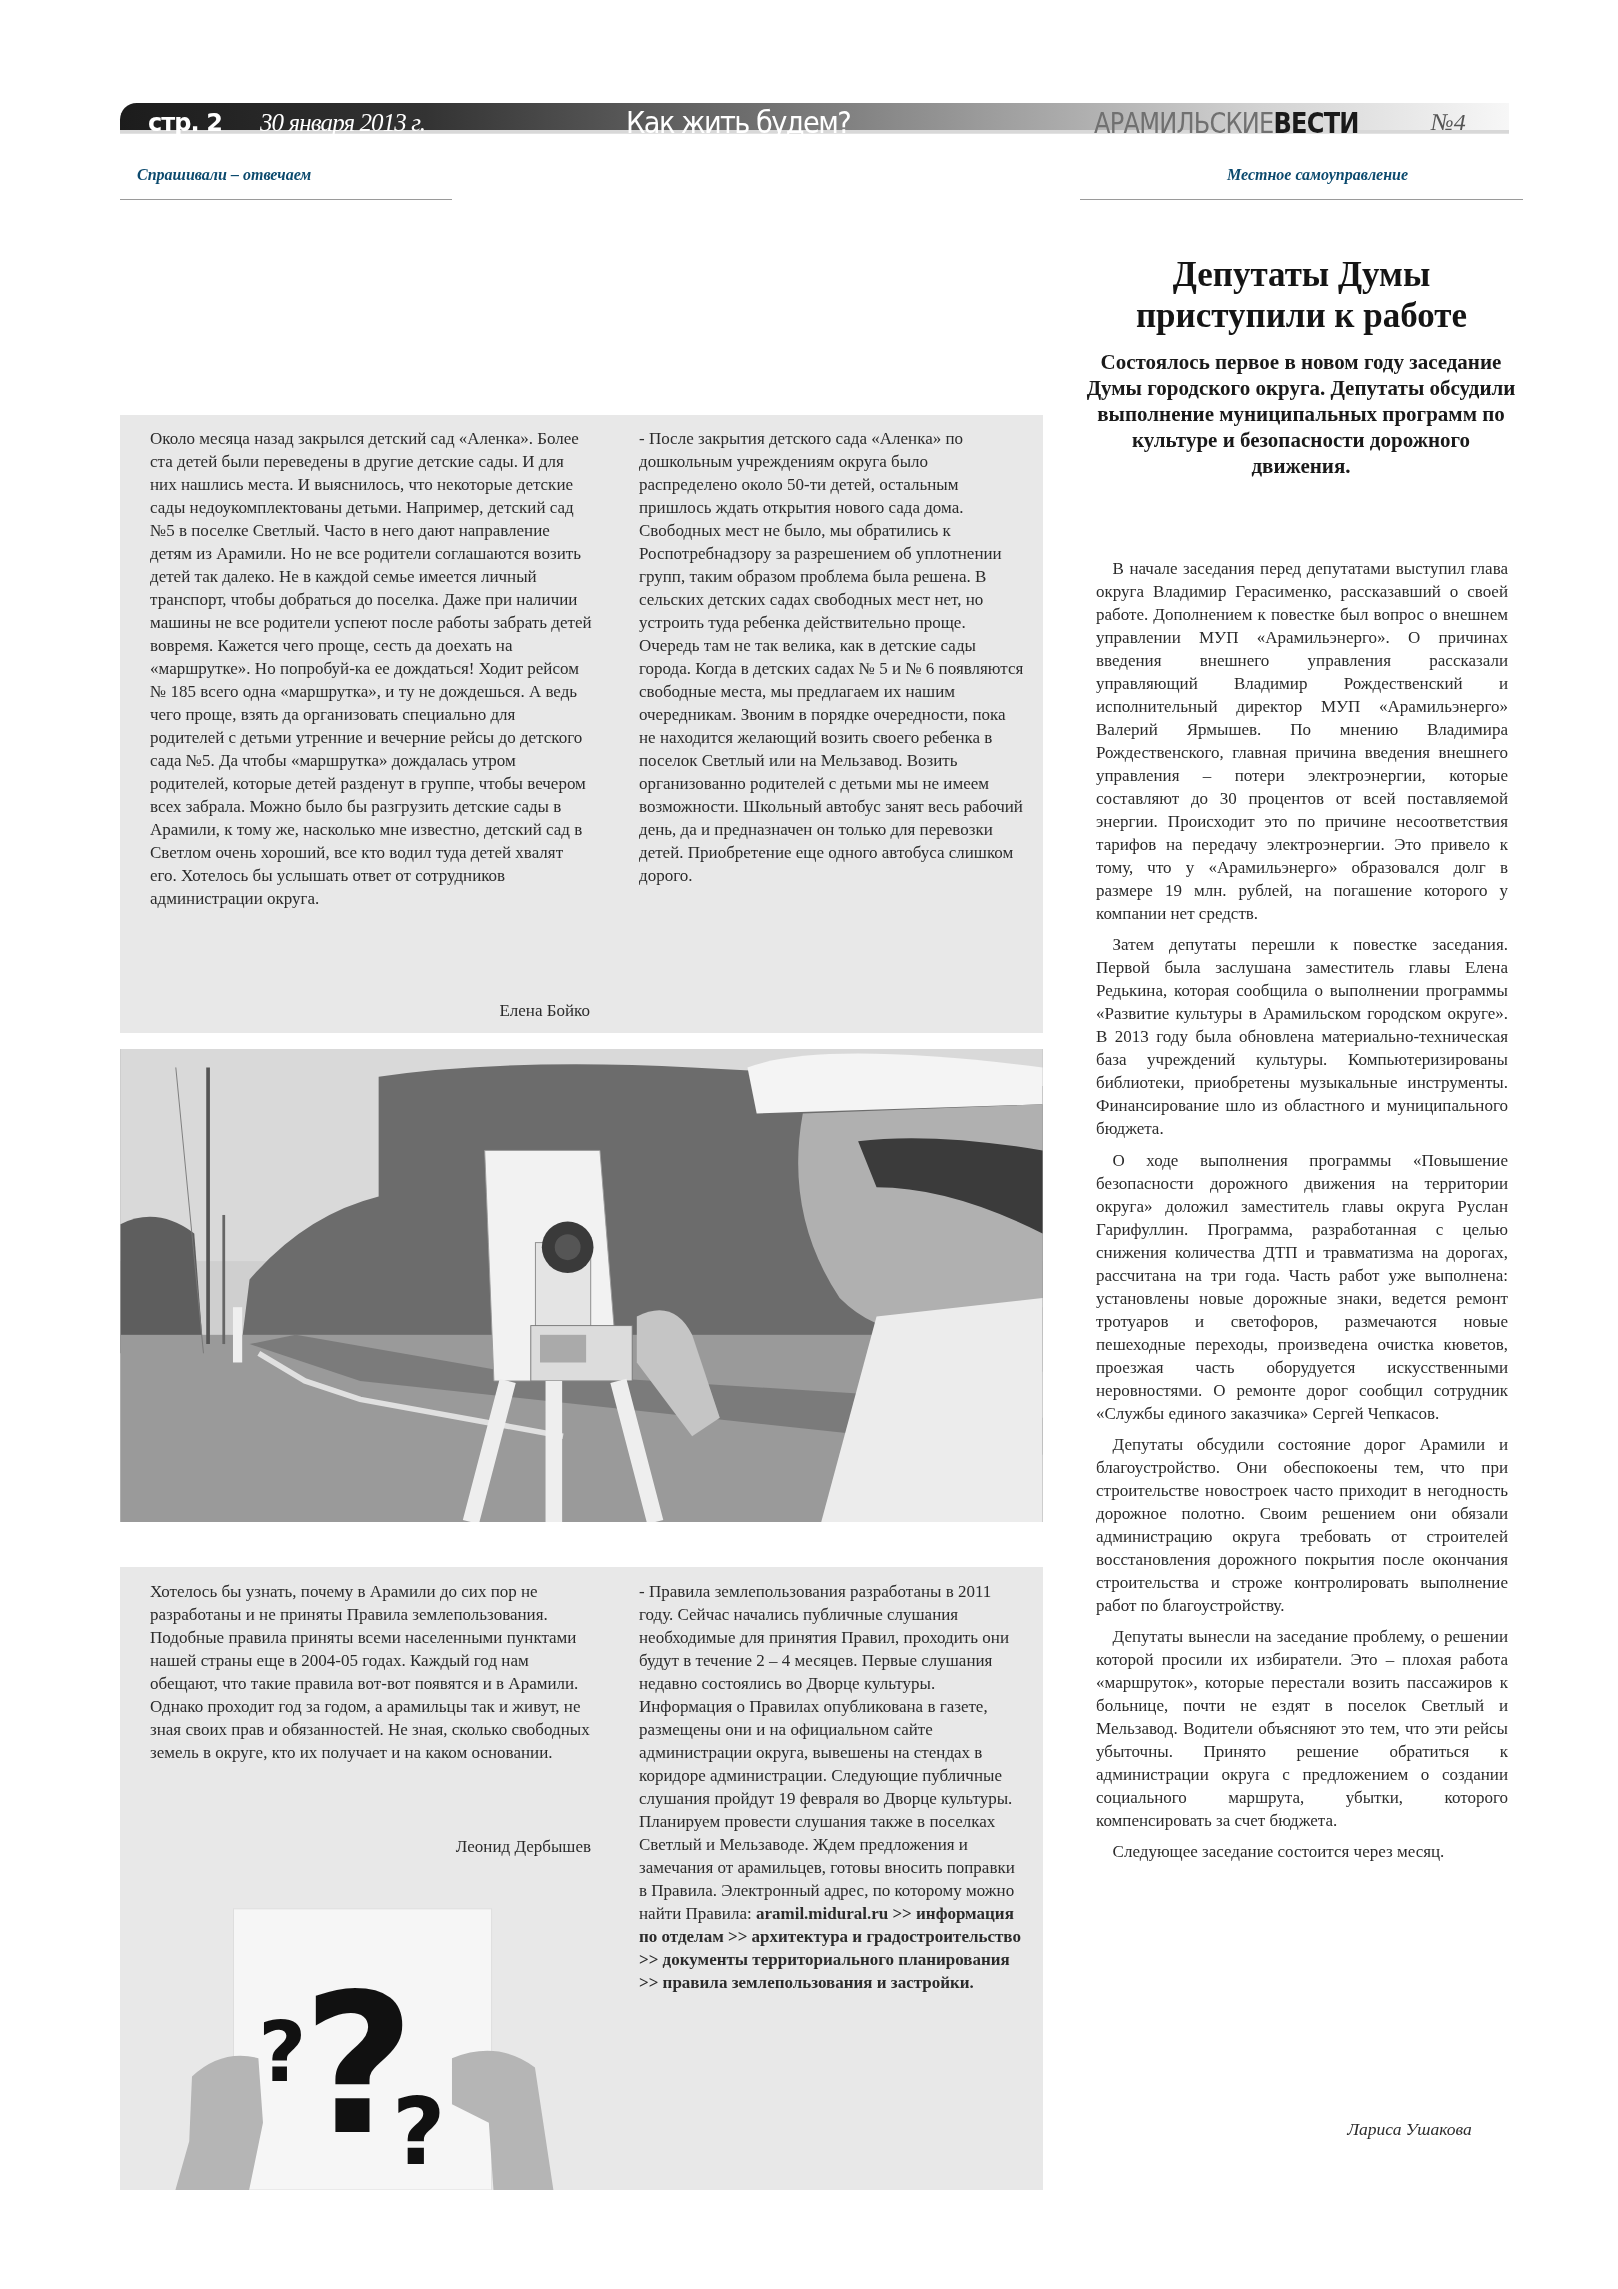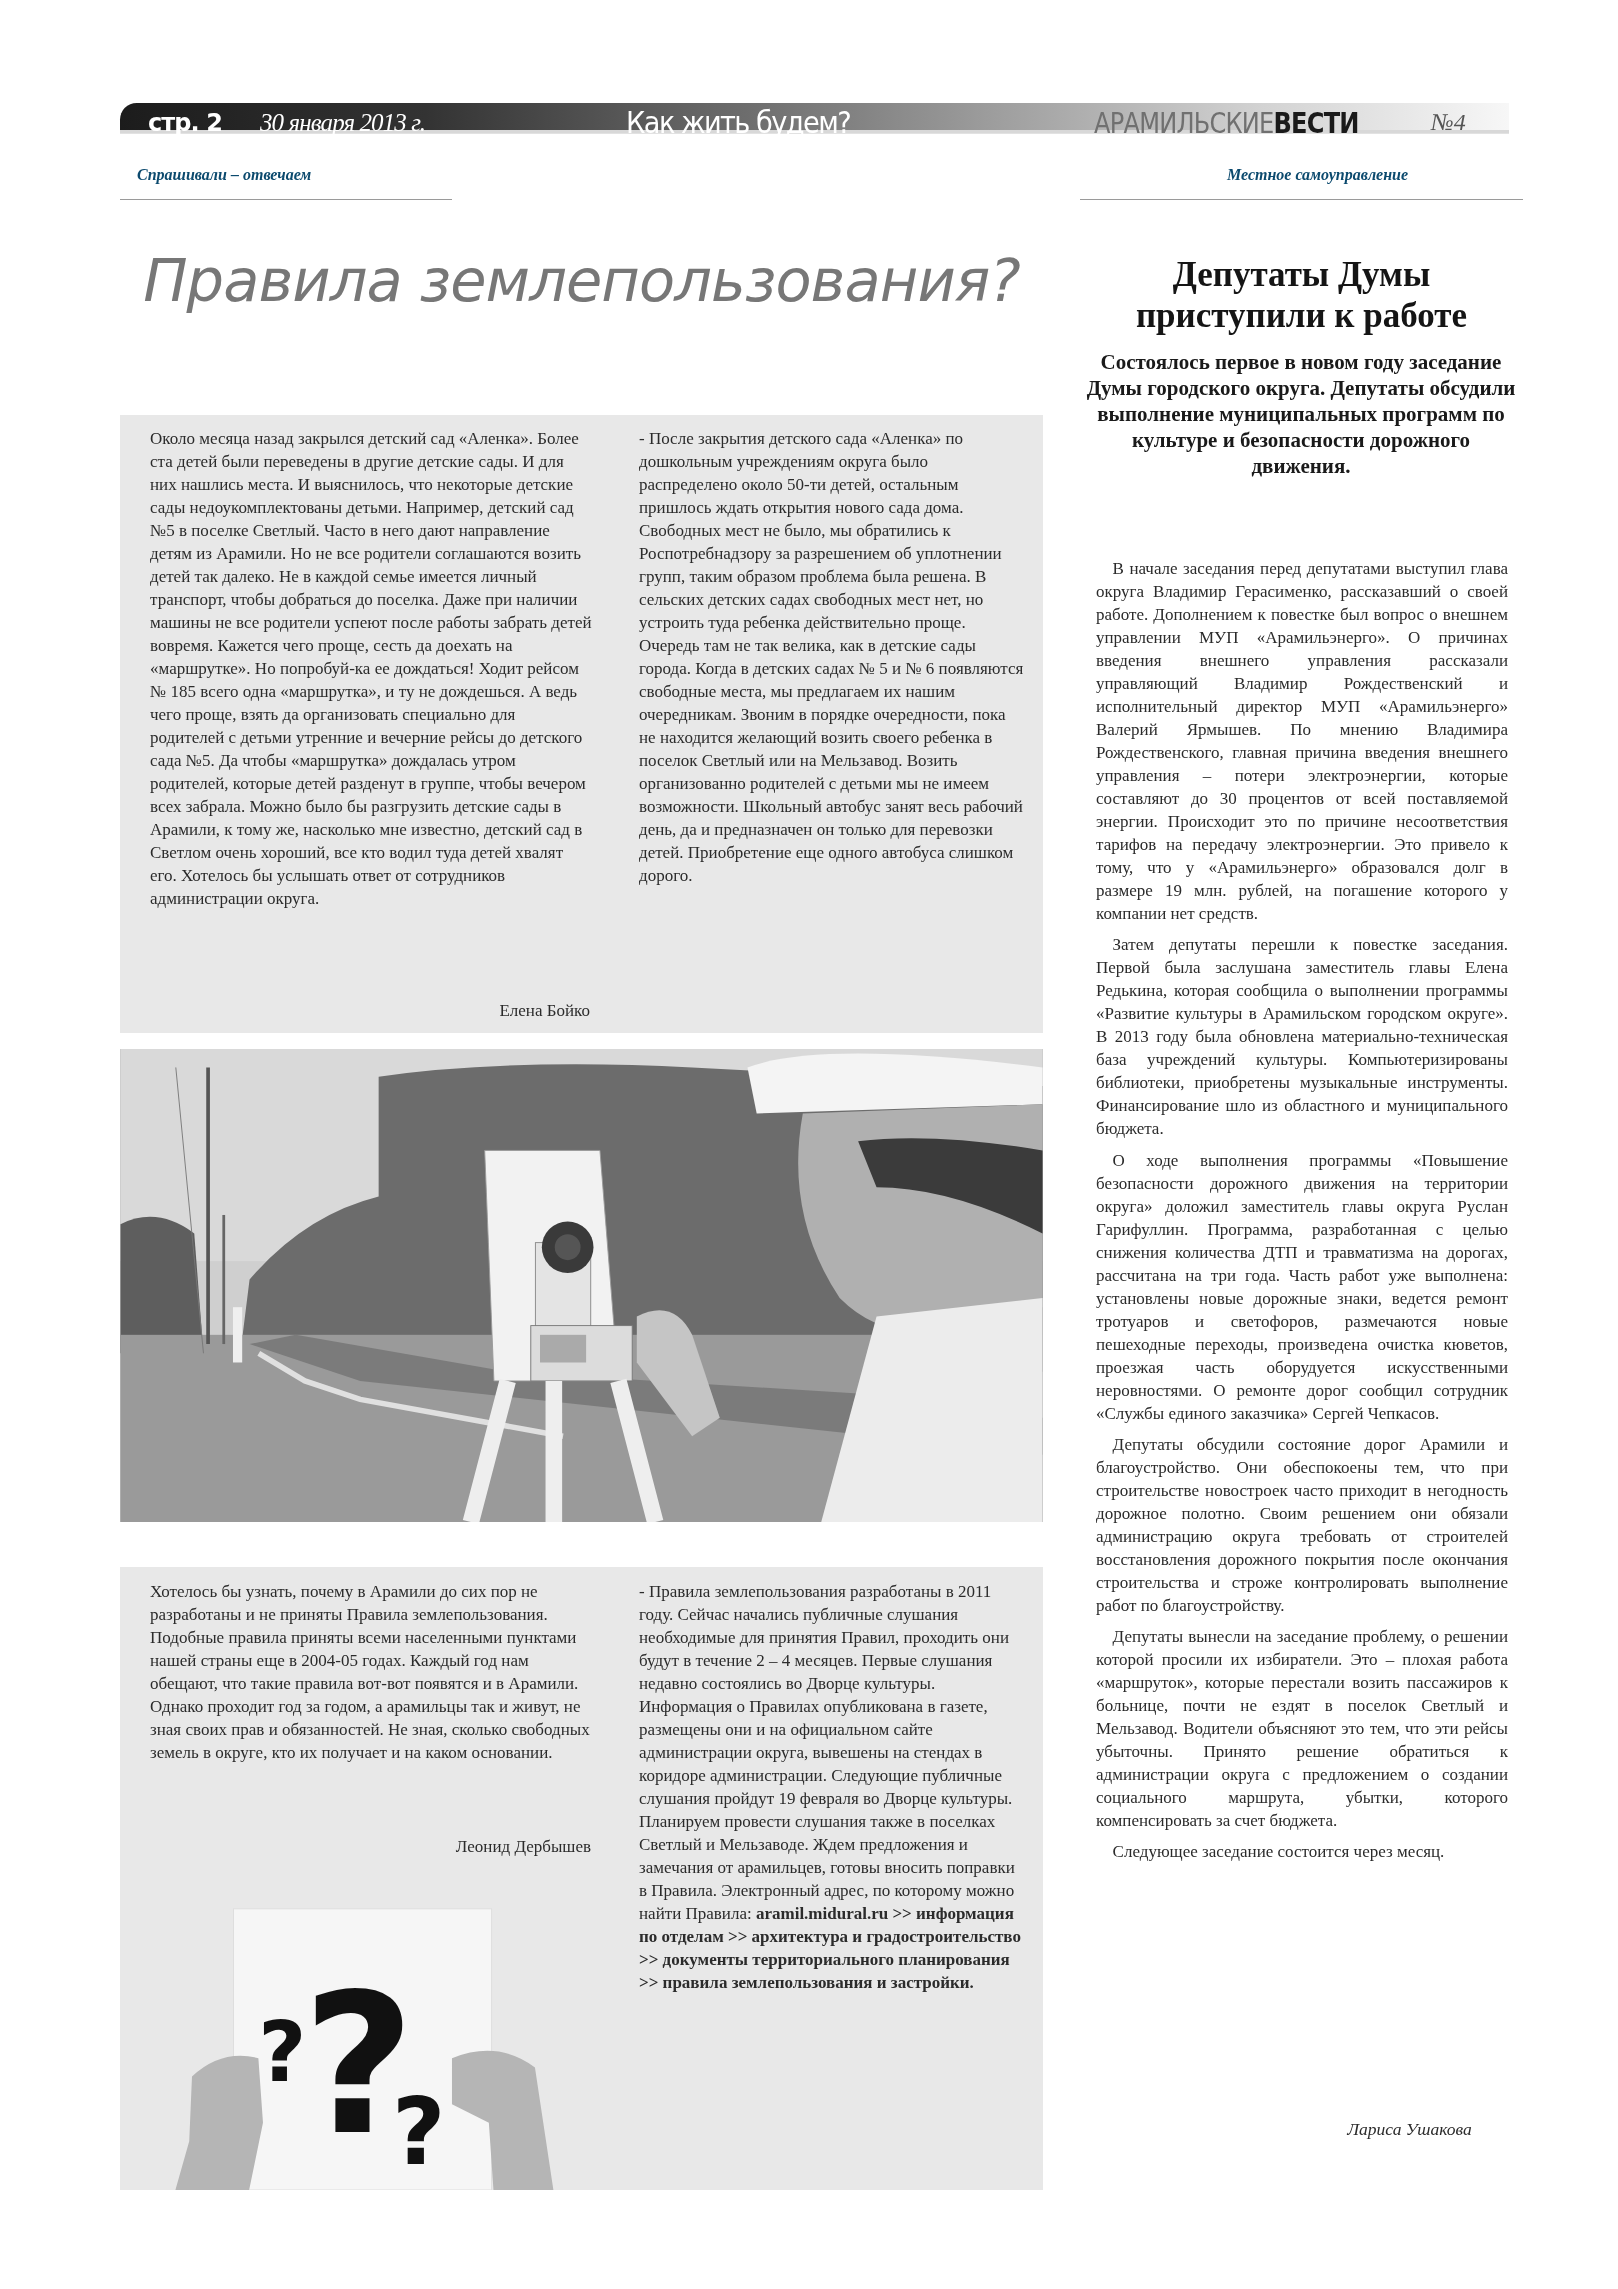--- a/index.html
+++ b/index.html
@@ -55,21 +55,20 @@
   <span class="mh-brand"><span class="b1">АРАМИЛЬСКИЕ</span><span class="b2">ВЕСТИ</span></span>
   <span class="mh-issue">№4</span>
 </div>
 
 <div class="sect" style="left:137px; top:166px;">Спрашивали – отвечаем</div>
 <div class="sect-line" style="left:120px; top:199px; width:332px;"></div>
 <div class="sect" style="left:1227px; top:166px;">Местное самоуправление</div>
 <div class="sect-line" style="left:1080px; top:199px; width:443px;"></div>
 
 <div class="headline">
-  <div>Правила землепользования?</div>
 </div>
 
 <div class="gbox" style="left:120px; top:415px; width:923px; height:618px;"></div>
 <div class="ltext" style="left:150px; top:427px; width:443px;">Около месяца назад закрылся детский сад «Аленка». Более ста детей были переведены в другие детские сады. И для них нашлись места. И выяснилось, что некоторые детские сады недоукомплектованы детьми. Например, детский сад №5 в поселке Светлый. Часто в него дают направление детям из Арамили. Но не все родители соглашаются возить детей так далеко. Не в каждой семье имеется личный транспорт, чтобы добраться до поселка. Даже при наличии машины не все родители успеют после работы забрать детей вовремя. Кажется чего проще, сесть да доехать на «маршрутке». Но попробуй-ка ее дождаться! Ходит рейсом № 185 всего одна «маршрутка», и ту не дождешься. А ведь чего проще, взять да организовать специально для родителей с детьми утренние и вечерние рейсы до детского сада №5. Да чтобы «маршрутка» дождалась утром родителей, которые детей разденут в группе, чтобы вечером всех забрала. Можно было бы разгрузить детские сады в Арамили, к тому же, насколько мне известно, детский сад в Светлом очень хороший, все кто водил туда детей хвалят его. Хотелось бы услышать ответ от сотрудников администрации округа.</div>
 <div class="sig" style="left:426px; top:1001px; width:164px; text-align:right;">Елена Бойко</div>
 <div class="ltext" style="left:639px; top:427px; width:386px;">
   <div>- После закрытия детского сада «Аленка» по дошкольным учреждениям округа было распределено около 50-ти детей, остальным пришлось ждать открытия нового сада дома. Свободных мест не было, мы обратились к Роспотребнадзору  за разрешением об уплотнении групп, таким образом проблема была решена. В сельских детских садах свободных мест нет, но устроить туда ребенка действительно проще. Очередь там не так велика, как в детские сады города. Когда в детских садах № 5 и № 6 появляются свободные места, мы предлагаем их нашим очередникам. Звоним в порядке очередности, пока не находится желающий возить своего ребенка в поселок Светлый или на Мельзавод. Возить организованно родителей с детьми мы не имеем возможности. Школьный автобус занят весь рабочий день, да и предназначен он только для перевозки детей. Приобретение еще одного автобуса слишком дорого.</div>
 </div>
 
 <div class="photo">

